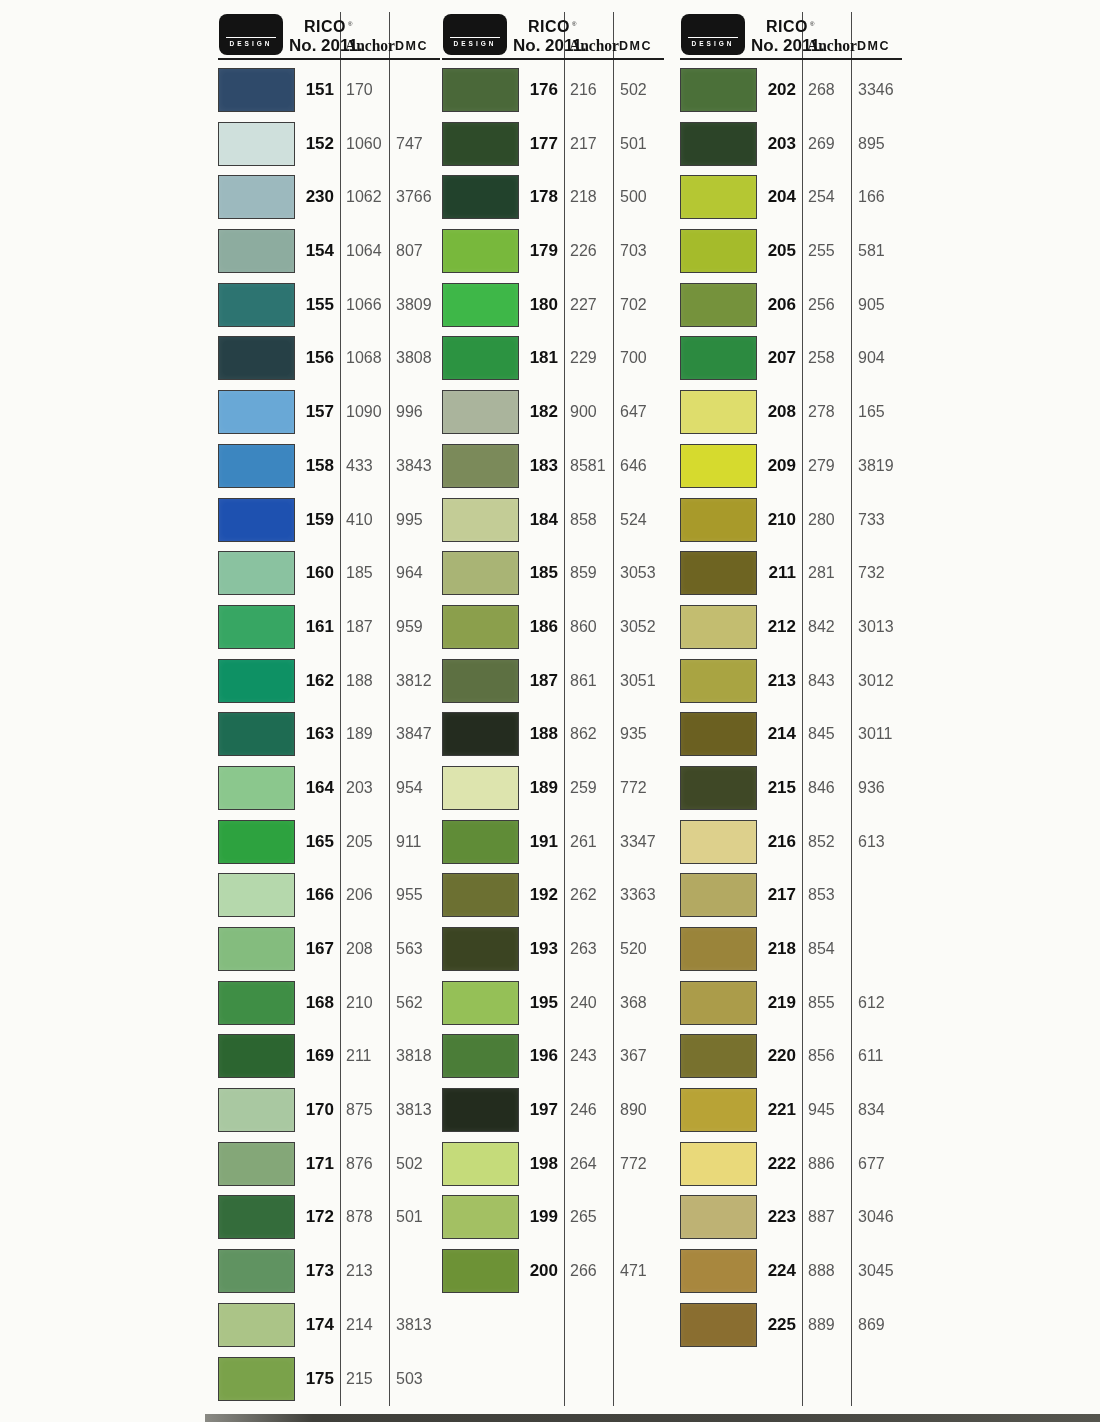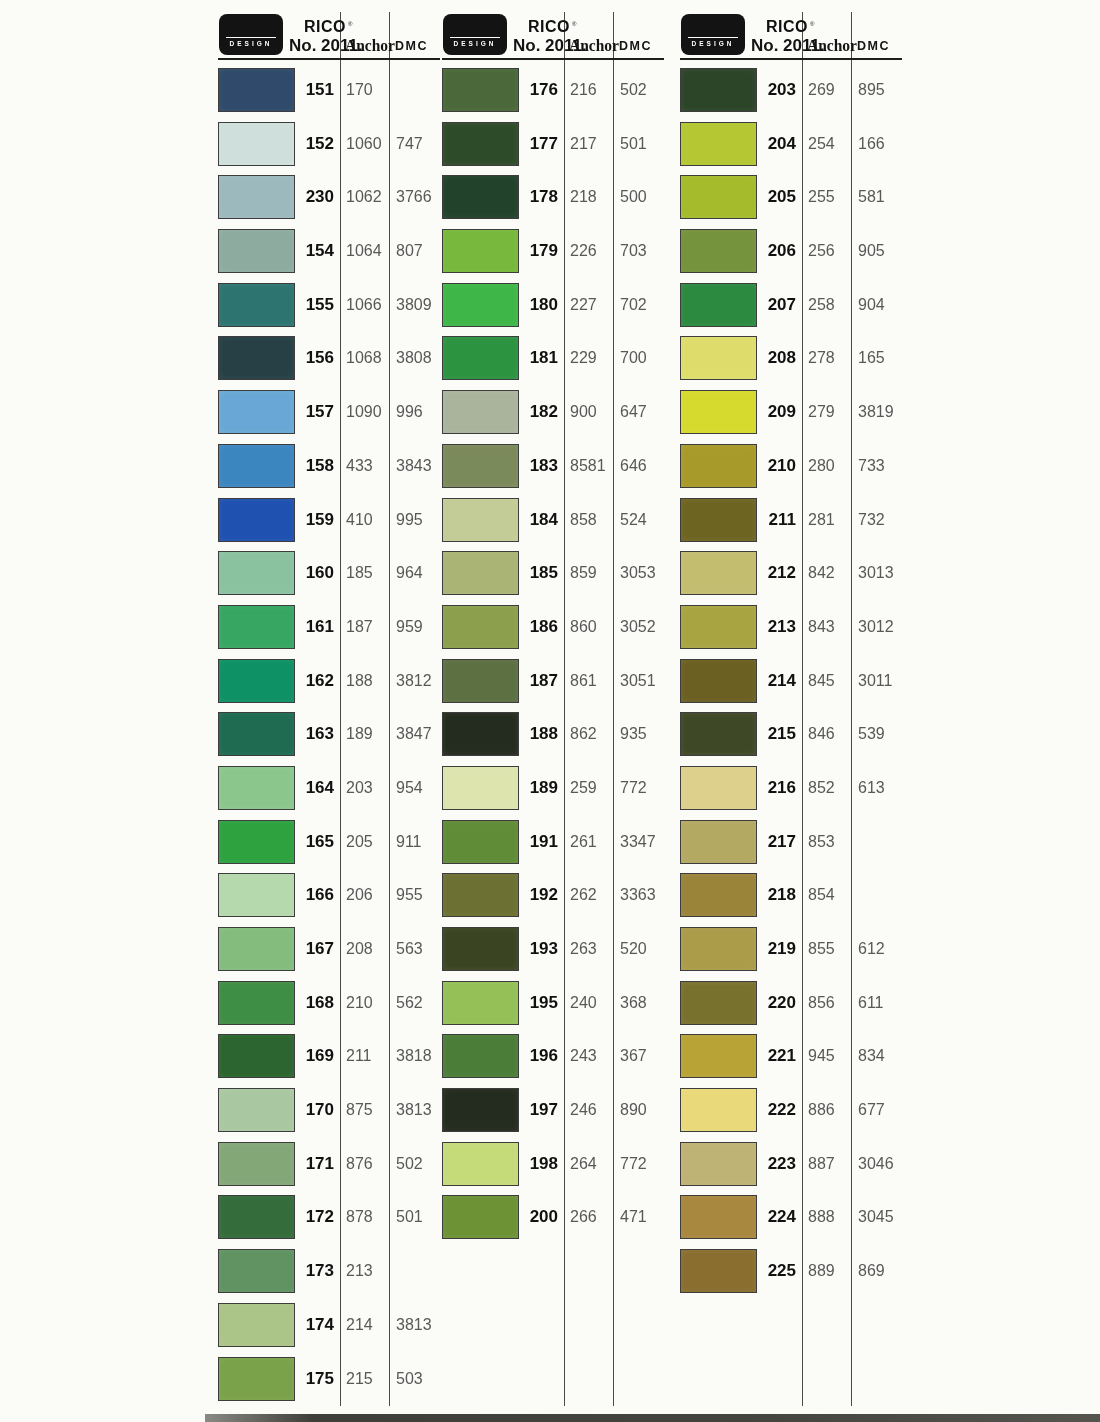--- a/index.html
+++ b/index.html
@@ -401,20 +401,26 @@
     <span class="dmc">890</span>
   </div>
 
   <div class="row">
     <div class="swatch" style="background: rgb(197, 219, 122);"></div>
     <span class="rico">198</span>
     <span class="anchor">264</span>
     <span class="dmc">772</span>
   </div>
 
+  <div class="row">
+    <div class="swatch" style="background: rgb(163, 192, 99);"></div>
+    <span class="rico">199</span>
+    <span class="anchor">265</span>
+    <span class="dmc"></span>
+  </div>
 
   <div class="row">
     <div class="swatch" style="background: rgb(109, 146, 54);"></div>
     <span class="rico">200</span>
     <span class="anchor">266</span>
     <span class="dmc">471</span>
   </div>
 </div>
 </div>
 
@@ -427,20 +433,26 @@
       <div class="logo-divider"></div>
       <div class="design">DESIGN</div>
     </div>
     <span class="no-label">No. 2011.</span>
     <span class="anchor-label">Anchor</span>
     <span class="dmc-label">DMC</span>
   </div>
   <div class="header-rule"></div>
   <div class="rows">
 
+  <div class="row">
+    <div class="swatch" style="background: rgb(75, 112, 57);"></div>
+    <span class="rico">202</span>
+    <span class="anchor">268</span>
+    <span class="dmc">3346</span>
+  </div>
 
   <div class="row">
     <div class="swatch" style="background: rgb(44, 68, 40);"></div>
     <span class="rico">203</span>
     <span class="anchor">269</span>
     <span class="dmc">895</span>
   </div>
 
   <div class="row">
     <div class="swatch" style="background: rgb(181, 199, 51);"></div>
@@ -516,21 +528,21 @@
     <div class="swatch" style="background: rgb(107, 96, 33);"></div>
     <span class="rico">214</span>
     <span class="anchor">845</span>
     <span class="dmc">3011</span>
   </div>
 
   <div class="row">
     <div class="swatch" style="background: rgb(63, 72, 38);"></div>
     <span class="rico">215</span>
     <span class="anchor">846</span>
-    <span class="dmc">539</span>
+    <span class="dmc">936</span>
   </div>
 
   <div class="row">
     <div class="swatch" style="background: rgb(221, 208, 140);"></div>
     <span class="rico">216</span>
     <span class="anchor">852</span>
     <span class="dmc">613</span>
   </div>
 
   <div class="row">

